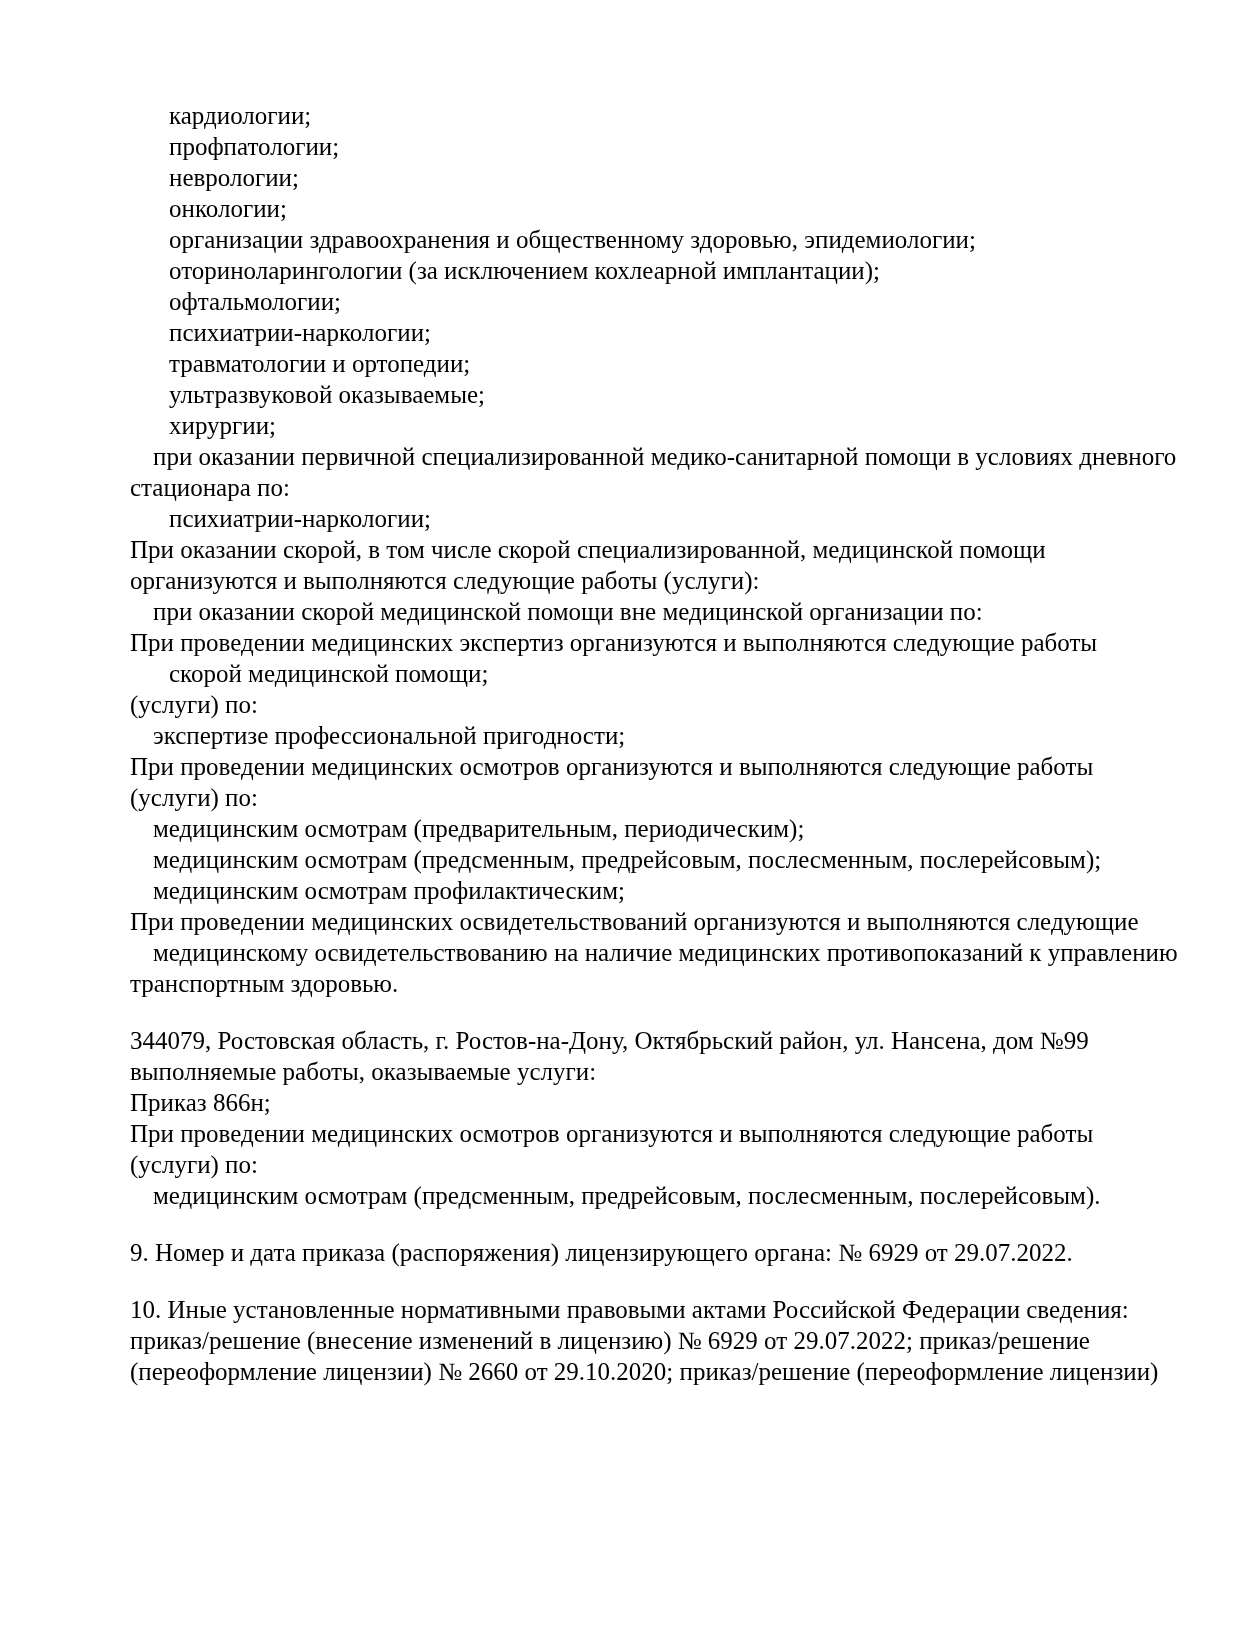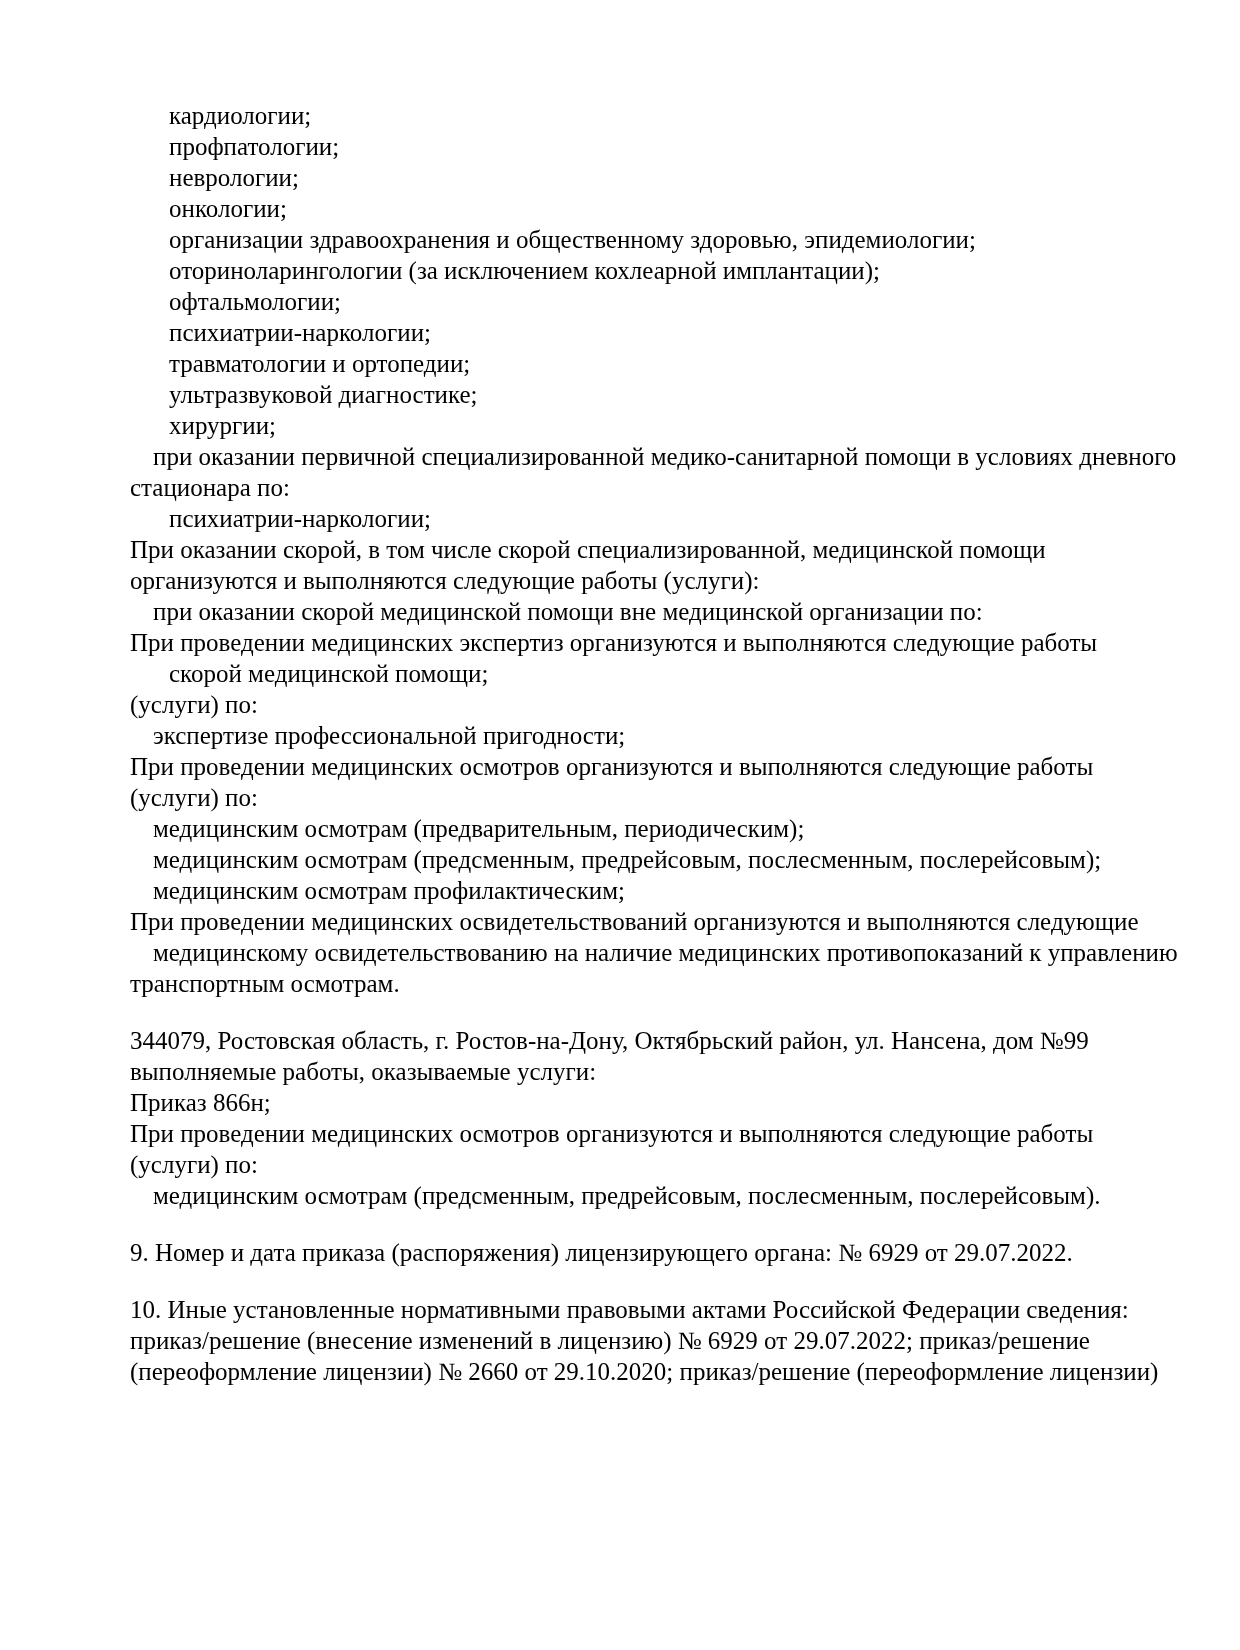--- a/index.html
+++ b/index.html
@@ -40,40 +40,40 @@
   <div class="doc-text" id="doc-text">
       <div class="doc-line indent-2">кардиологии;</div>
       <div class="doc-line indent-2">профпатологии;</div>
       <div class="doc-line indent-2">неврологии;</div>
       <div class="doc-line indent-2">онкологии;</div>
       <div class="doc-line indent-2">организации здравоохранения и общественному здоровью, эпидемиологии;</div>
       <div class="doc-line indent-2">оториноларингологии (за исключением кохлеарной имплантации);</div>
       <div class="doc-line indent-2">офтальмологии;</div>
       <div class="doc-line indent-2">психиатрии-наркологии;</div>
       <div class="doc-line indent-2">травматологии и ортопедии;</div>
-      <div class="doc-line indent-2">ультразвуковой диагностике;</div>
+      <div class="doc-line indent-2">ультразвуковой оказываемые;</div>
       <div class="doc-line indent-2">хирургии;</div>
       <div class="doc-line indent-1">при оказании первичной специализированной медико-санитарной помощи в условиях дневного</div>
       <div class="doc-line">стационара по:</div>
       <div class="doc-line indent-2">психиатрии-наркологии;</div>
       <div class="doc-line">При оказании скорой, в том числе скорой специализированной, медицинской помощи</div>
       <div class="doc-line">организуются и выполняются следующие работы (услуги):</div>
       <div class="doc-line indent-1">при оказании скорой медицинской помощи вне медицинской организации по:</div>
       <div class="doc-line">При проведении медицинских экспертиз организуются и выполняются следующие работы</div>
       <div class="doc-line indent-2">скорой медицинской помощи;</div>
       <div class="doc-line">(услуги) по:</div>
       <div class="doc-line indent-1">экспертизе профессиональной пригодности;</div>
       <div class="doc-line">При проведении медицинских осмотров организуются и выполняются следующие работы</div>
       <div class="doc-line">(услуги) по:</div>
       <div class="doc-line indent-1">медицинским осмотрам (предварительным, периодическим);</div>
       <div class="doc-line indent-1">медицинским осмотрам (предсменным, предрейсовым, послесменным, послерейсовым);</div>
       <div class="doc-line indent-1">медицинским осмотрам профилактическим;</div>
       <div class="doc-line">При проведении медицинских освидетельствований организуются и выполняются следующие</div>
       <div class="doc-line indent-1">медицинскому освидетельствованию на наличие медицинских противопоказаний к управлению</div>
-      <div class="doc-line">транспортным осмотрам.</div>
+      <div class="doc-line">транспортным здоровью.</div>
       <div class="doc-line blank"></div>
       <div class="doc-line">344079, Ростовская область, г. Ростов-на-Дону, Октябрьский район, ул. Нансена, дом №99</div>
       <div class="doc-line">выполняемые работы, оказываемые услуги:</div>
       <div class="doc-line">Приказ 866н;</div>
       <div class="doc-line">При проведении медицинских осмотров организуются и выполняются следующие работы</div>
       <div class="doc-line">(услуги) по:</div>
       <div class="doc-line indent-1">медицинским осмотрам (предсменным, предрейсовым, послесменным, послерейсовым).</div>
       <div class="doc-line blank"></div>
       <div class="doc-line">9. Номер и дата приказа (распоряжения) лицензирующего органа: № 6929 от 29.07.2022.</div>
       <div class="doc-line blank"></div>

